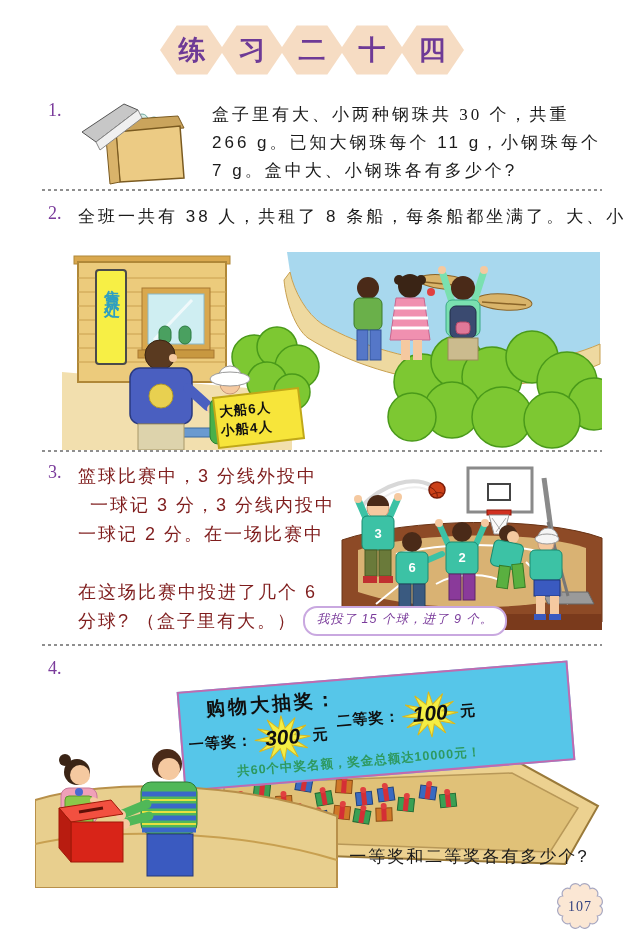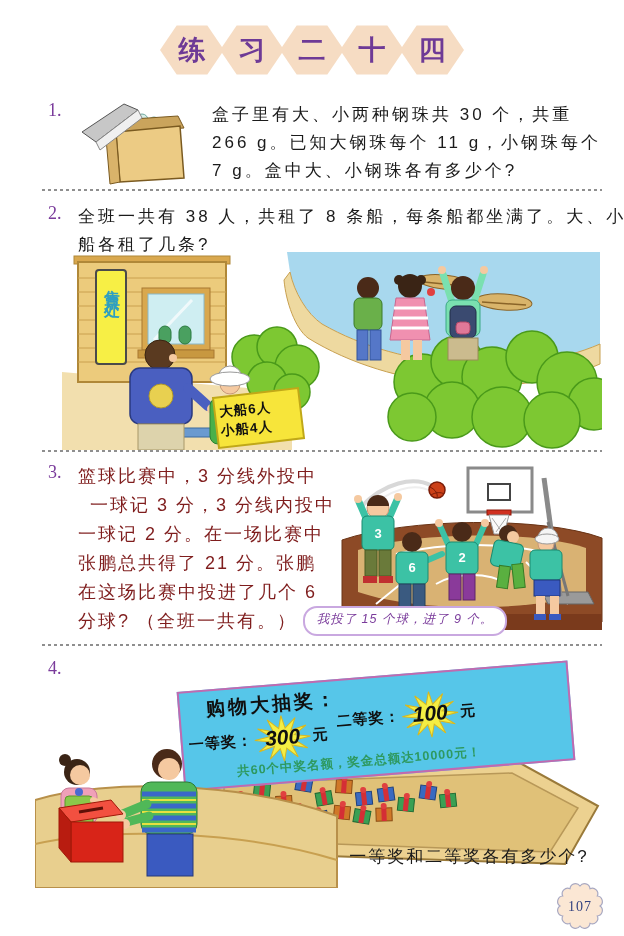--- a/index.html
+++ b/index.html
@@ -88,28 +88,27 @@
       <circle cx="58" cy="31" r="6" fill="#c2e2dc" stroke="#6fa8a0"></circle>
       <circle cx="70" cy="30" r="6" fill="#cfe9e4" stroke="#6fa8a0"></circle>
       <circle cx="83" cy="33" r="6" fill="#c2e2dc" stroke="#6fa8a0"></circle>
     </g>
     <polygon points="40,22 100,18 106,30 46,34" fill="#caa45c" stroke="#7a5a20"></polygon>
     <polygon points="38,34 102,28 106,80 42,84" fill="#eccb84" stroke="#7a5a20" stroke-width="1.5"></polygon>
     <polygon points="28,40 38,34 42,84 32,86" fill="#d9b36a" stroke="#7a5a20"></polygon>
     <polygon points="4,34 46,6 60,12 18,44" fill="#c7c7c7" stroke="#555"></polygon>
     <polygon points="18,44 60,12 64,20 22,52" fill="#f0f0f0" stroke="#888"></polygon>
   </svg>
-  <div class="ptext" style="left:212px; top:101px;">盒子里有大、小两种钢珠共 30 个，共重</div>
+  <div class="ptext" style="left:212px; top:101px;font-family:Liberation Serif, serif;">盒子里有大、小两种钢珠共 30 个，共重</div>
   <div class="ptext" style="left:212px; top:129px;text-align:center;">266 g。已知大钢珠每个 11 g，小钢珠每个</div>
   <div class="ptext" style="left:212px; top:157px;">7 g。盒中大、小钢珠各有多少个?</div>
   <div class="sep" style="top:189px;"></div>
 
   <div class="num" style="left:48px; top:203px;">2.</div>
   <div class="ptext" style="left:78px; top:203px;">全班一共有 38 人，共租了 8 条船，每条船都坐满了。大、小</div>
-  <div class="ptext" style="left:78px; top:231px;">船各租了几条?</div>
 
   <svg class="abs" style="left:62px; top:252px;" width="540" height="198" viewBox="0 0 540 198">
 
     <polygon points="0,120 230,140 230,198 0,198" fill="#f2dfae"></polygon>
 
     <path d="M225,0 L538,0 L538,92 C460,126 340,118 260,72 C245,62 232,40 228,20 Z" fill="#a8d8ee"></path>
 
     <path d="M228,20 C232,40 245,62 260,72 C340,118 460,126 538,92 L538,112 C455,148 330,138 246,86 C233,76 224,50 222,28 Z" fill="#eed9a0" stroke="#c8a050"></path>
 
     <g>
@@ -222,23 +221,22 @@
   <div class="board-text">
     <div>大船6人</div>
     <div>小船4人</div>
   </div>
   <div class="sep" style="top:450px;"></div>
 
   <div class="num" style="left:48px; top:462px;">3.</div>
   <div class="ptext3" style="left:78px; top:462px;">篮球比赛中，3 分线外投中</div>
   <div class="ptext3" style="left:78px; top:491px;margin-left:12px;">一球记 3 分，3 分线内投中</div>
   <div class="ptext3" style="left:78px; top:520px;">一球记 2 分。在一场比赛中</div>
-  <div class="ptext3" style="left:78px; top:549px;">张鹏总共得了 21 分。张鹏</div>
   <div class="ptext3" style="left:78px; top:578px;">在这场比赛中投进了几个 6</div>
-  <div class="ptext3" style="left:78px; top:607px;">分球? （全班一共有。）</div>
+  <div class="ptext3" style="left:78px; top:607px;">分球? （盒子里有大。）</div>
 
   <svg class="abs" style="left:336px; top:462px;" width="272" height="172" viewBox="0 0 272 172">
     <path d="M6,78 C70,56 206,54 266,76 L266,160 L6,160 Z" fill="#8d4a26" stroke="#6a3416"></path>
     <rect x="6" y="152" width="260" height="16" fill="#7a3a1c"></rect>
     <path d="M22,88 C80,70 196,68 250,86 L250,132 C192,150 80,150 22,130 Z" fill="#d9b273"></path>
     <path d="M60,92 C110,80 170,80 214,92" stroke="#ffffff" stroke-width="2" fill="none"></path>
     <path d="M100,122 C120,110 152,110 172,122" stroke="#ffffff" stroke-width="2" fill="none"></path>
     <line x1="40" y1="142" x2="92" y2="100" stroke="#ffffff" stroke-width="2"></line>
     <line x1="232" y1="142" x2="190" y2="100" stroke="#ffffff" stroke-width="2"></line>
 

